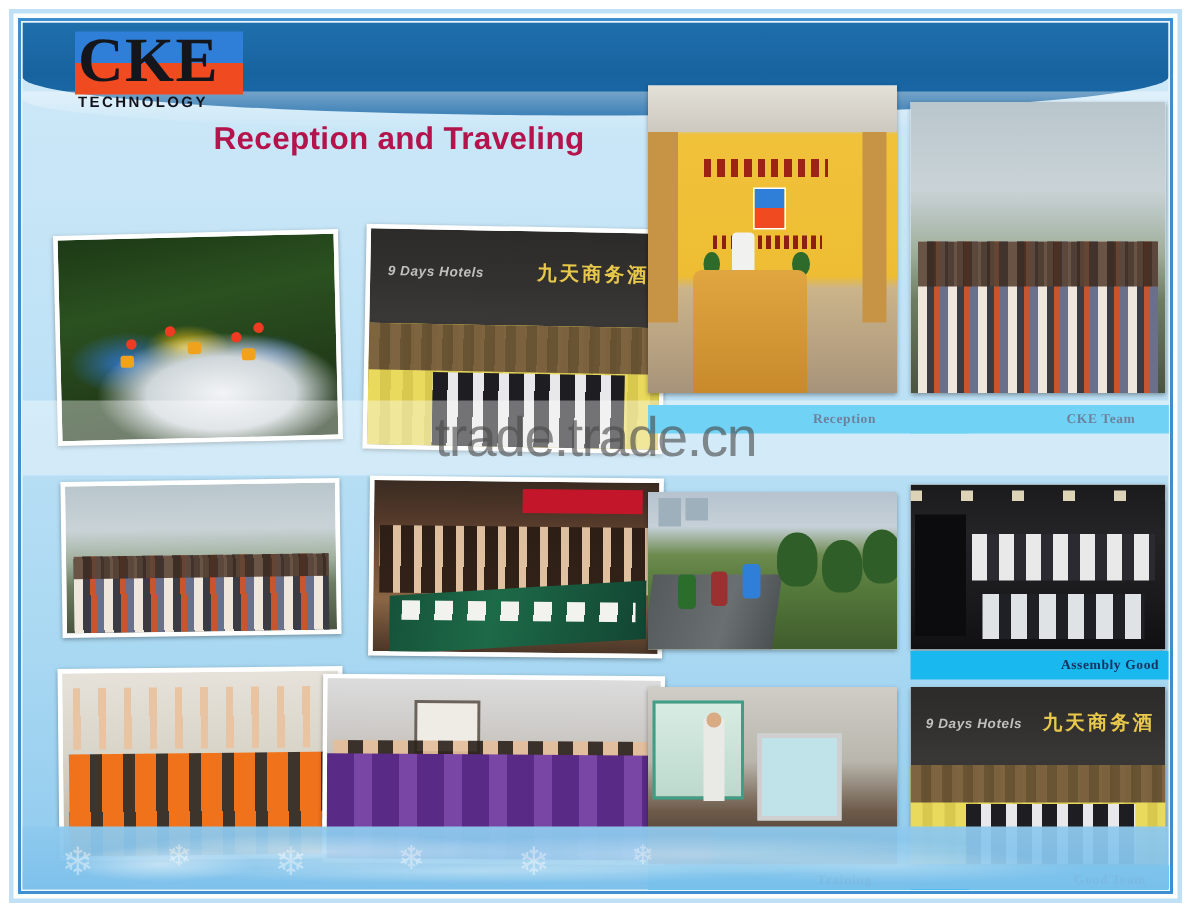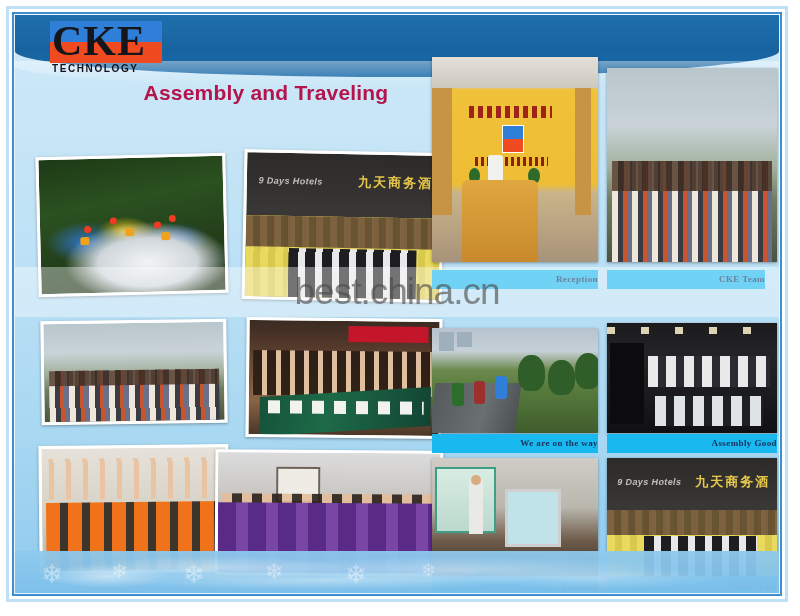--- a/index.html
+++ b/index.html
@@ -182,23 +182,23 @@
   .sc-train .screen{position:absolute;left:2%;top:8%;width:34%;height:52%;
     background:linear-gradient(180deg,#d8ece2 0%,#bcd9cd 100%);border:2px solid #3f9e86;}
   .sc-train .board{position:absolute;left:44%;top:26%;width:30%;height:44%;
     background:#bfe3e8;border:3px solid #cfcfcf;}
   .sc-train .speaker{position:absolute;left:22%;top:18%;width:9%;height:46%;background:#e9e9e6;}
   .sc-train .head{position:absolute;left:23.5%;top:14%;width:6%;height:9%;border-radius:50%;background:#d9ab82;}
   .sc-train .table{position:absolute;left:0;bottom:0;width:26%;height:20%;background:#8d2c20;}
 
   
   .caption{
-    position:absolute;height:19px;line-height:19px;text-align:right;
+    position:absolute;height:19px;line-height:19px;text-align:center;
     background:#19b8ef;color:#17305c;font-size:9px;font-weight:700;
-    letter-spacing:.4px;font-family:"Liberation Serif",serif;
+    letter-spacing:.4px;font-family:"Liberation Serif",serif;padding-left:48px;
   }
 
   
   .watermark{
     position:absolute;left:0;top:252px;width:100%;height:50px;
     display:flex;align-items:center;justify-content:center;pointer-events:none;
   }
   .watermark .wm-bar{position:absolute;left:0;top:0;width:100%;height:100%;
     background:rgba(255,255,255,.38);}
   .watermark .wm-text{position:relative;font-size:37px;color:#4a4a4a;opacity:.62;letter-spacing:-1px;}
@@ -219,21 +219,21 @@
 
       <div class="logo">
         <div class="logo-plate">
           <div class="top"></div>
           <div class="bot"></div>
         </div>
         <div class="logo-cke">CKE</div>
         <div class="logo-tech">TECHNOLOGY</div>
       </div>
 
-      <div class="section-title">Assembly and Traveling</div>
+      <div class="section-title">Reception and Traveling</div>
     </div>
 
     <div class="photo" style="left:22px;top:140px;width:190px;height:140px;transform:rotate(-1.4deg);">
       <div class="img">
         <div class="sc sc-raft">
           <span class="helmet" style="left:24%;top:50%"></span>
           <span class="helmet" style="left:38%;top:44%"></span>
           <span class="helmet" style="left:62%;top:48%"></span>
           <span class="helmet" style="left:70%;top:43%"></span>
           <span class="vest" style="left:22%;top:58%"></span>
@@ -328,21 +328,20 @@
           <span class="road"></span>
           <span class="tree" style="left:52%;top:26%"></span>
           <span class="tree" style="left:70%;top:30%"></span>
           <span class="tree" style="left:86%;top:24%"></span>
           <span class="rider" style="left:12%;top:52%;background:#2b6e2b"></span>
           <span class="rider" style="left:25%;top:50%;background:#9a3030"></span>
           <span class="rider" style="left:38%;top:46%;background:#2f7fd8"></span>
         </div>
       </div>
     </div>
-    <div class="caption" style="left:417px;top:419px;width:166px;">We are on the way</div>
 
     <div class="photo nb" style="left:592px;top:308px;width:170px;height:110px;">
       <div class="img">
         <div class="sc sc-asm">
           <span class="lights"></span>
           <span class="rack"></span>
           <span class="row1"></span>
           <span class="row2"></span>
         </div>
       </div>
@@ -378,17 +377,17 @@
       <span class="deco-star" style="left:26px;">❄</span>
       <span class="deco-star" style="left:96px;bottom:12px;font-size:20px;">❄</span>
       <span class="deco-star" style="left:168px;">❄</span>
       <span class="deco-star" style="left:250px;bottom:10px;font-size:22px;">❄</span>
       <span class="deco-star" style="left:330px;">❄</span>
       <span class="deco-star" style="left:406px;bottom:14px;font-size:18px;">❄</span>
     </div>
 
     <div class="watermark">
       <div class="wm-bar"></div>
-      <div class="wm-text">best.china.cn</div>
+      <div class="wm-text">trade.trade.cn</div>
     </div>
 
   </div>
 </div>
 
 </body></html>

